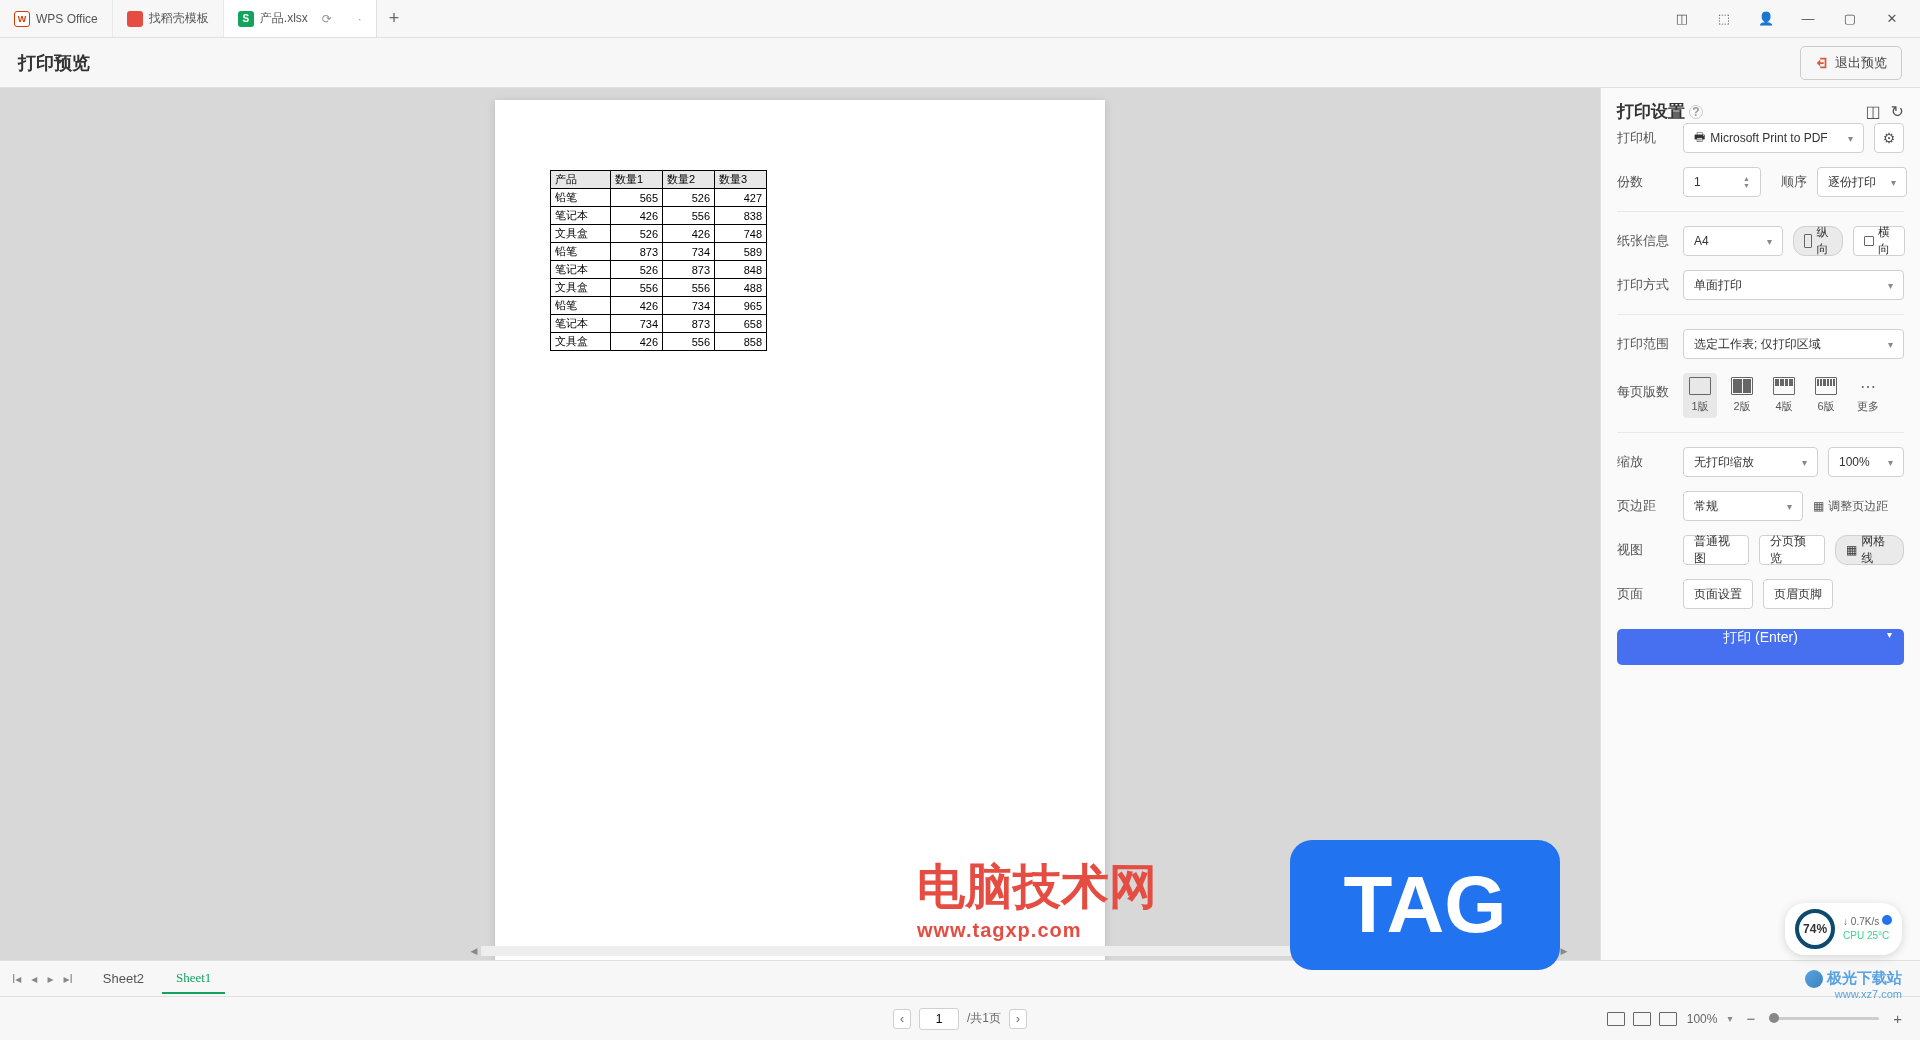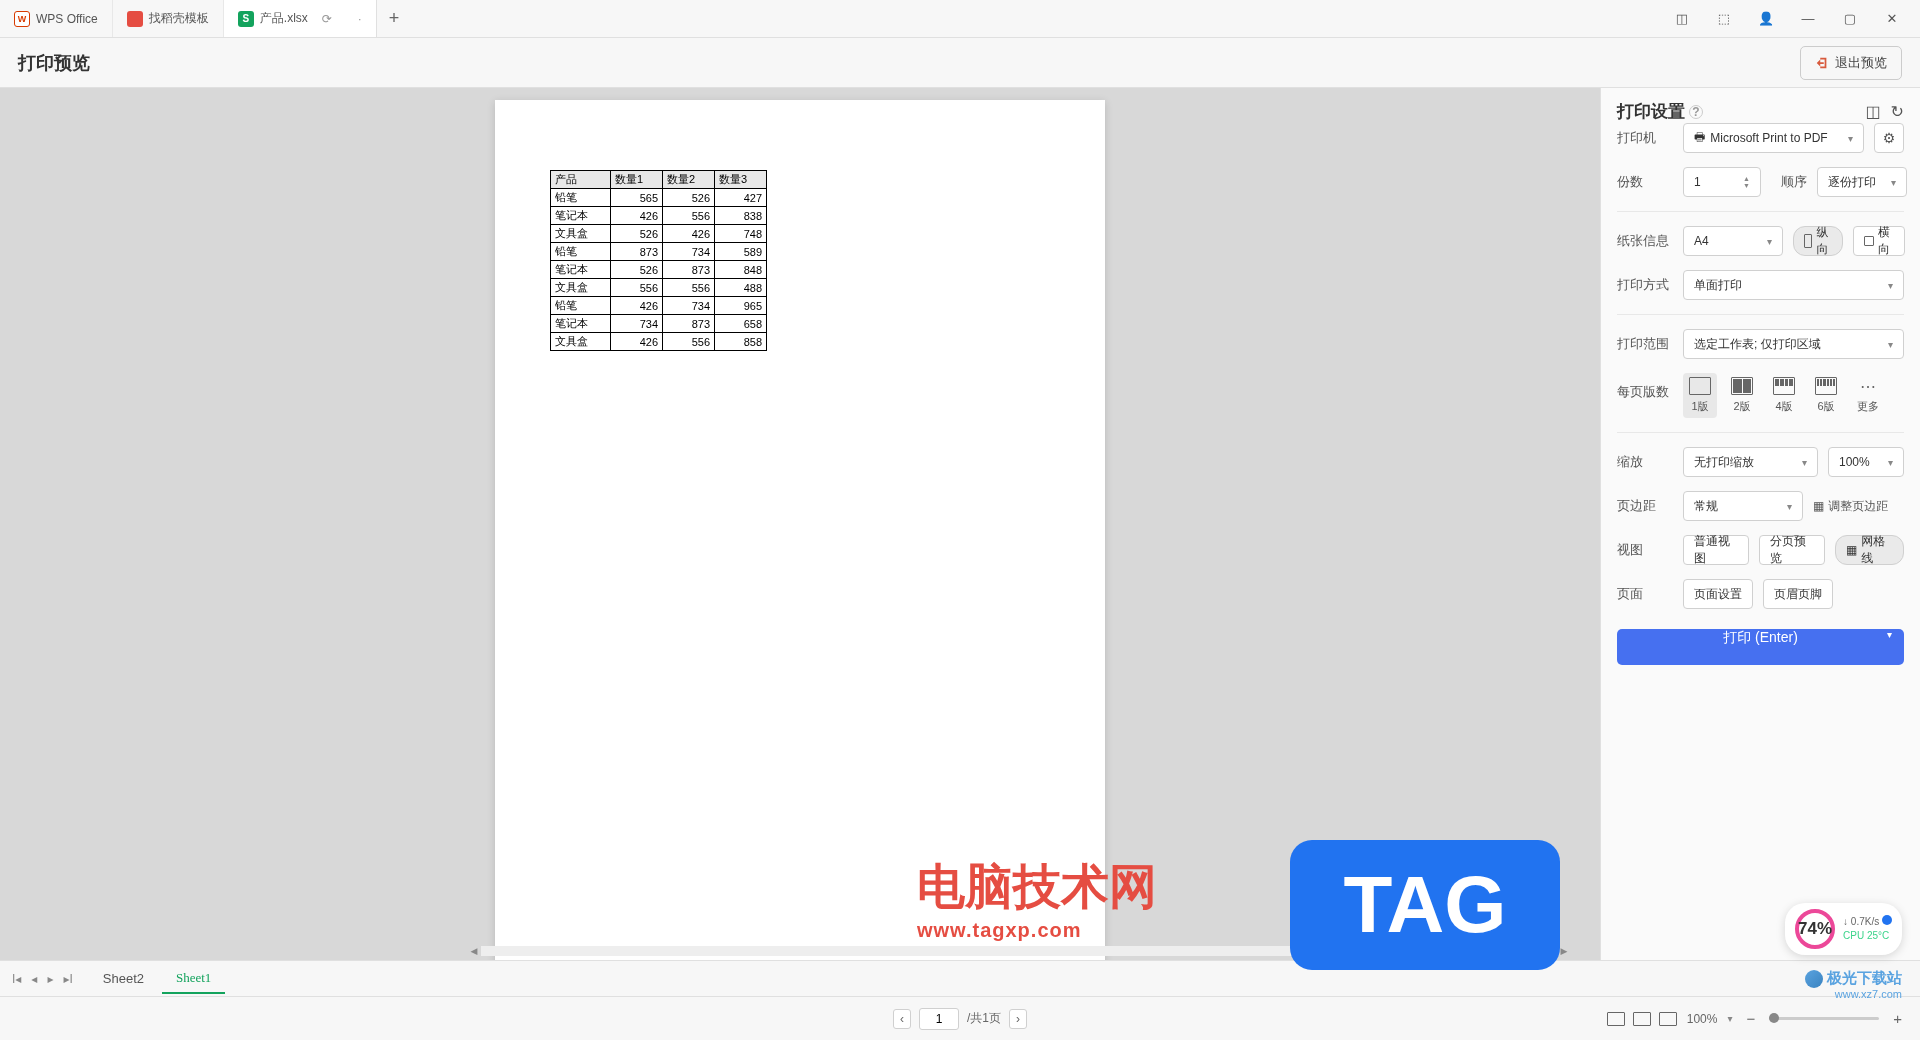--- a/index.html
+++ b/index.html
@@ -95,21 +95,21 @@
 .view-icon { width: 18px; height: 14px; border: 1.5px solid #666; border-radius: 1px; cursor: pointer; }
 .zoom-slider { width: 110px; height: 3px; background: #ccc; position: relative; border-radius: 2px; }
 .zoom-slider .thumb { width: 10px; height: 10px; background: #888; border-radius: 50%; position: absolute; top: -4px; left: 0; }
 .zoom-btn { cursor: pointer; font-size: 15px; color: #666; padding: 0 4px; }
 
 
 .watermark-tag { position: absolute; left: 905px; top: 855px; font-size: 48px; font-weight: 900; color: #e54d42; font-family: "SimHei", sans-serif; margin-left: 12px; }
 .watermark-tag .sub { font-size: 20px; color: #e54d42; display: block; font-weight: bold; letter-spacing: 1px; }
 .tag-badge { position: absolute; left: 1290px; top: 840px; width: 270px; height: 130px; background: #2173f0; border-radius: 22px; color: #fff; font-size: 80px; font-weight: 900; display: flex; align-items: center; justify-content: center; font-family: Arial, sans-serif; }
 .floating-badge { position: absolute; right: 18px; bottom: 85px; display: flex; align-items: center; gap: 8px; background: #fff; padding: 6px 10px; border-radius: 20px; box-shadow: 0 2px 10px rgba(0,0,0,0.15); }
-.cpu-circle { width: 40px; height: 40px; border: 4px solid #ec4899; border-radius: 50%; display: flex; align-items: center; justify-content: center; font-size: 17px; font-weight: bold; color: #333; }
+.cpu-circle { width: 40px; height: 40px; border: 4px solid #0c4a6e; border-radius: 50%; display: flex; align-items: center; justify-content: center; font-size: 12px; font-weight: bold; color: #333; }
 .cpu-info { font-size: 10px; color: #666; line-height: 14px; }
 .cpu-info .temp { color: #3ad48a; }
 .dl-watermark { position: absolute; right: 18px; bottom: 40px; font-size: 11px; color: #5aa3e0; text-align: right; }
 .dl-watermark .logo { font-size: 15px; font-weight: bold; color: #5aa3e0; display: flex; align-items: center; gap: 4px; }
 .dl-logo-icon { width: 18px; height: 18px; background: linear-gradient(135deg, #5aa3e0, #3a83c0); border-radius: 50%; }
 
 .hscroll { position: absolute; bottom: 2px; left: 467px; width: 1104px; height: 14px; display: flex; align-items: center; }
 .hscroll .arrow { width: 14px; height: 14px; display: flex; align-items: center; justify-content: center; font-size: 9px; color: #888; cursor: pointer; }
 .hscroll .track { flex: 1; height: 10px; background: #eee; }
 </style>

